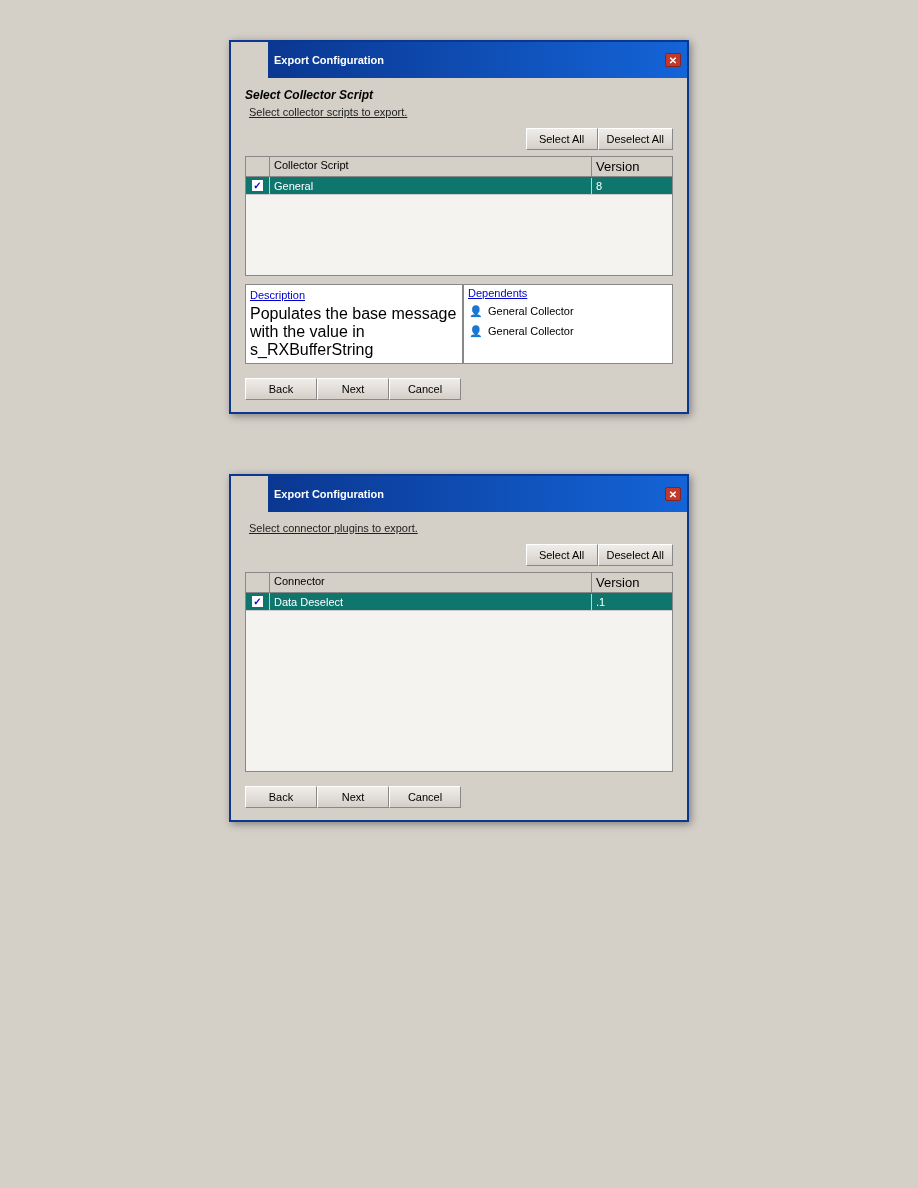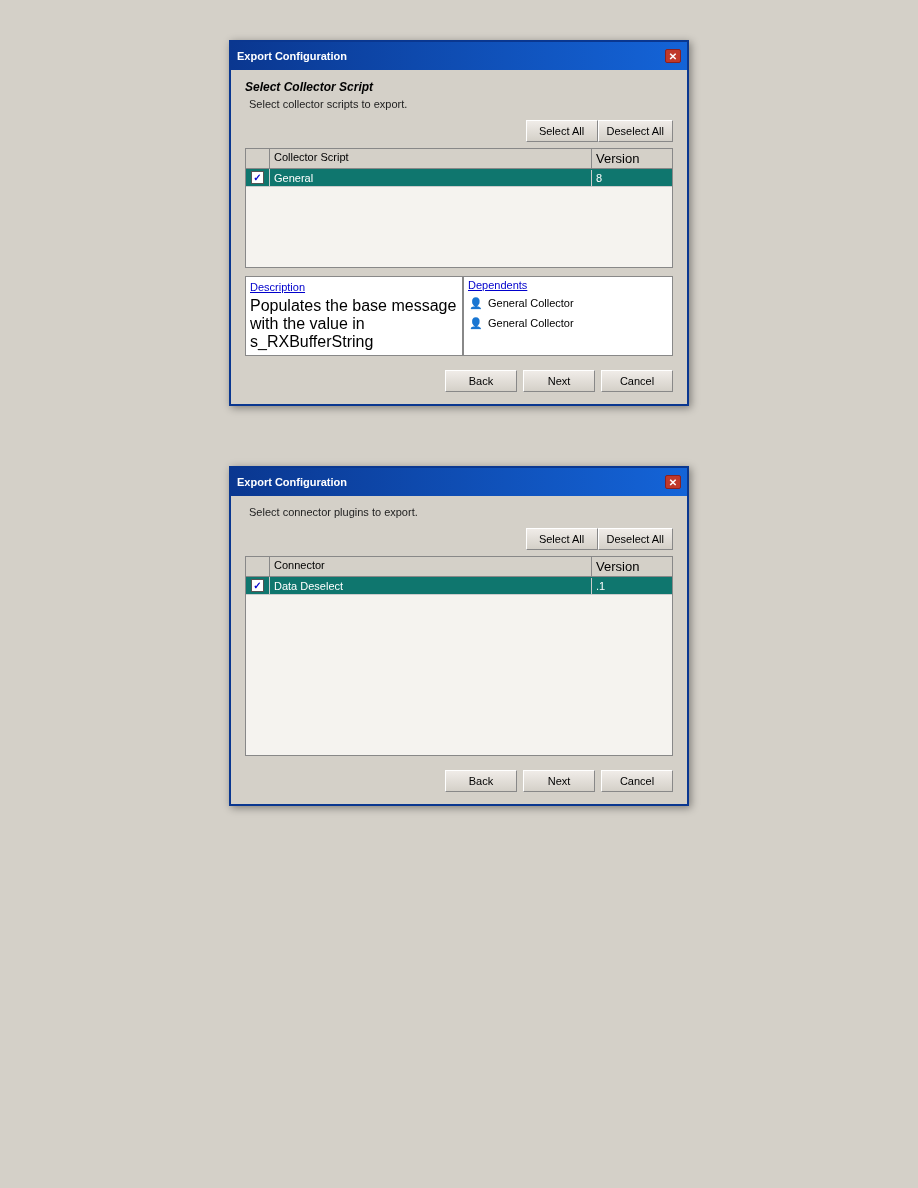--- a/index.html
+++ b/index.html
@@ -26,21 +26,22 @@
 
     .dialog-titlebar {
       background: linear-gradient(to right, #0a3790, #1464d8);
       color: white;
       font-size: 11px;
       font-weight: bold;
       padding: 4px 6px;
       display: flex;
       justify-content: space-between;
       align-items: center;
-      height: 28px;
+      height: 36px;
+      margin-left: 37px;
     }
 
     .dialog-title-text {
       font-size: 11px;
     }
 
     .close-btn {
       width: 16px;
       height: 14px;
       background: #c0392b;
@@ -64,20 +65,21 @@
       font-weight: bold;
       margin-bottom: 4px;
       font-style: italic;
     }
 
     .section-desc {
       font-size: 11px;
       margin-bottom: 10px;
       color: #222;
       padding-left: 4px;
+      text-decoration: underline;
     }
 
     .top-buttons {
       display: flex;
       justify-content: flex-end;
       margin-bottom: 6px;
     }
 
     .btn {
       min-width: 72px;
@@ -211,22 +213,20 @@
       width: 16px;
       height: 16px;
       display: inline-flex;
       align-items: center;
       justify-content: center;
       position: relative;
     }
 
     .bottom-nav {
       display: flex;
-      justify-content: flex-end;
-      gap: 6px;
       margin-top: 14px;
     }
 
     .checkbox-styled {
       width: 13px;
       height: 13px;
       border: 1px solid #555;
       background: white;
       display: inline-flex;
       align-items: center;

